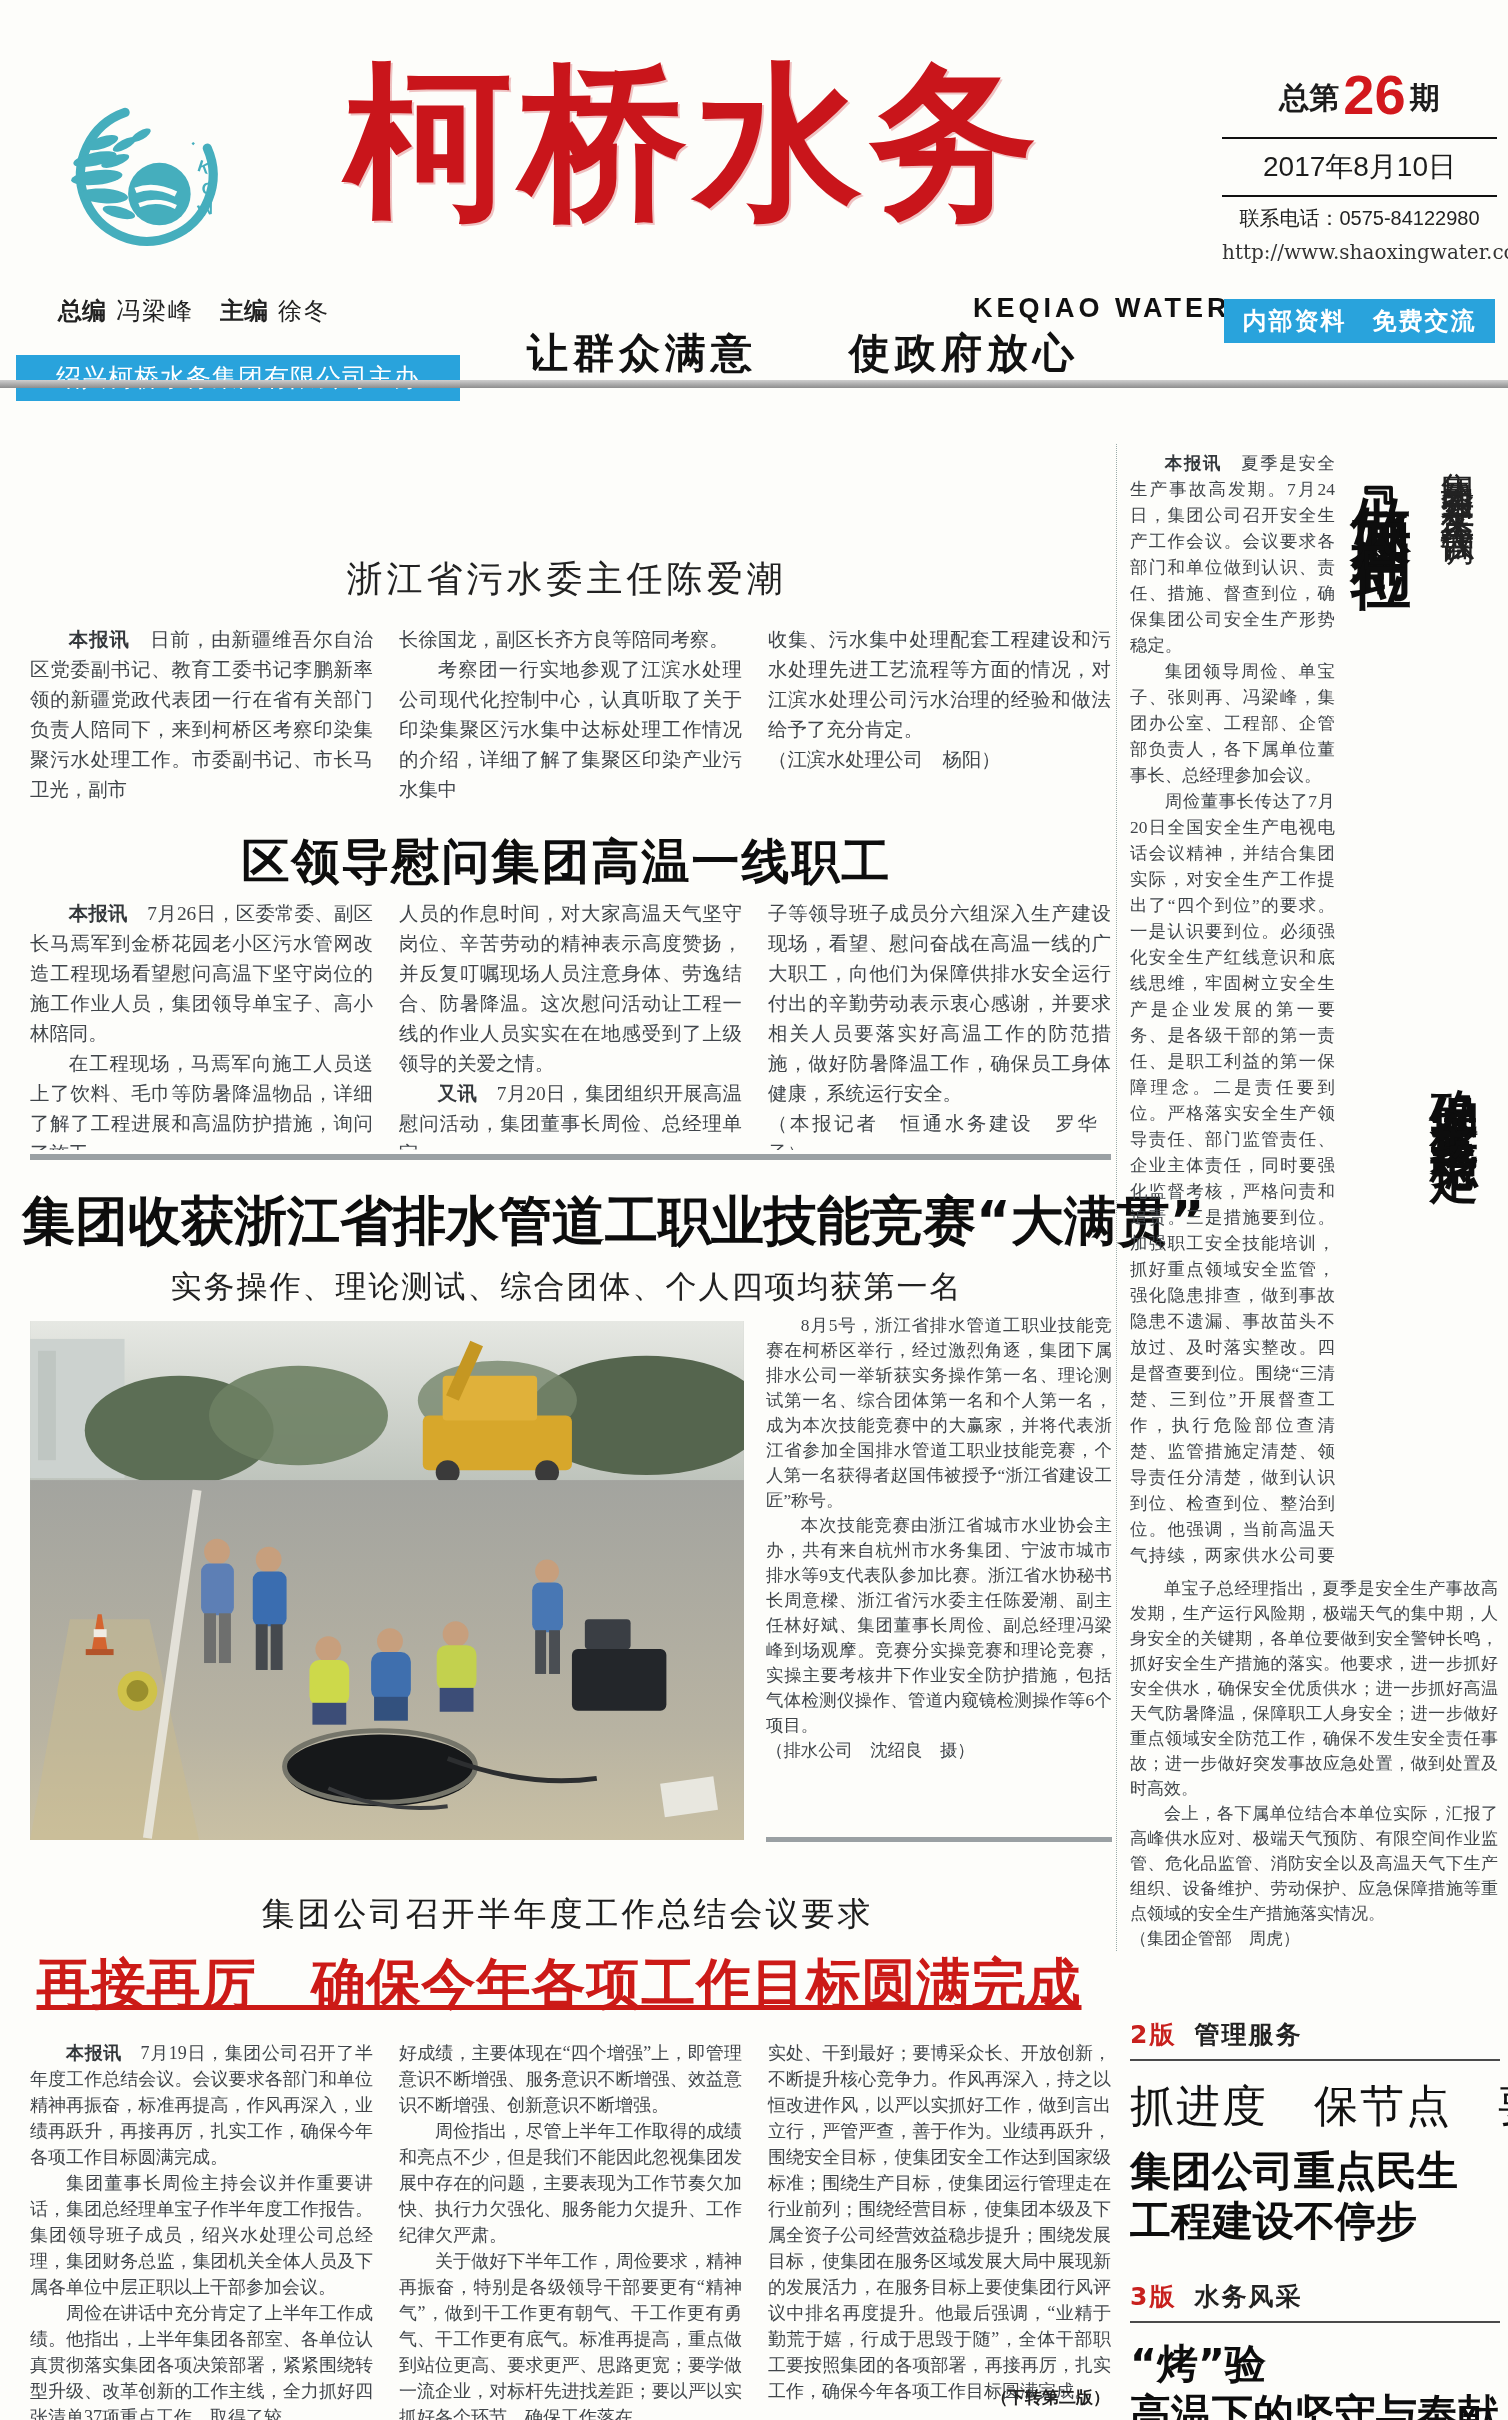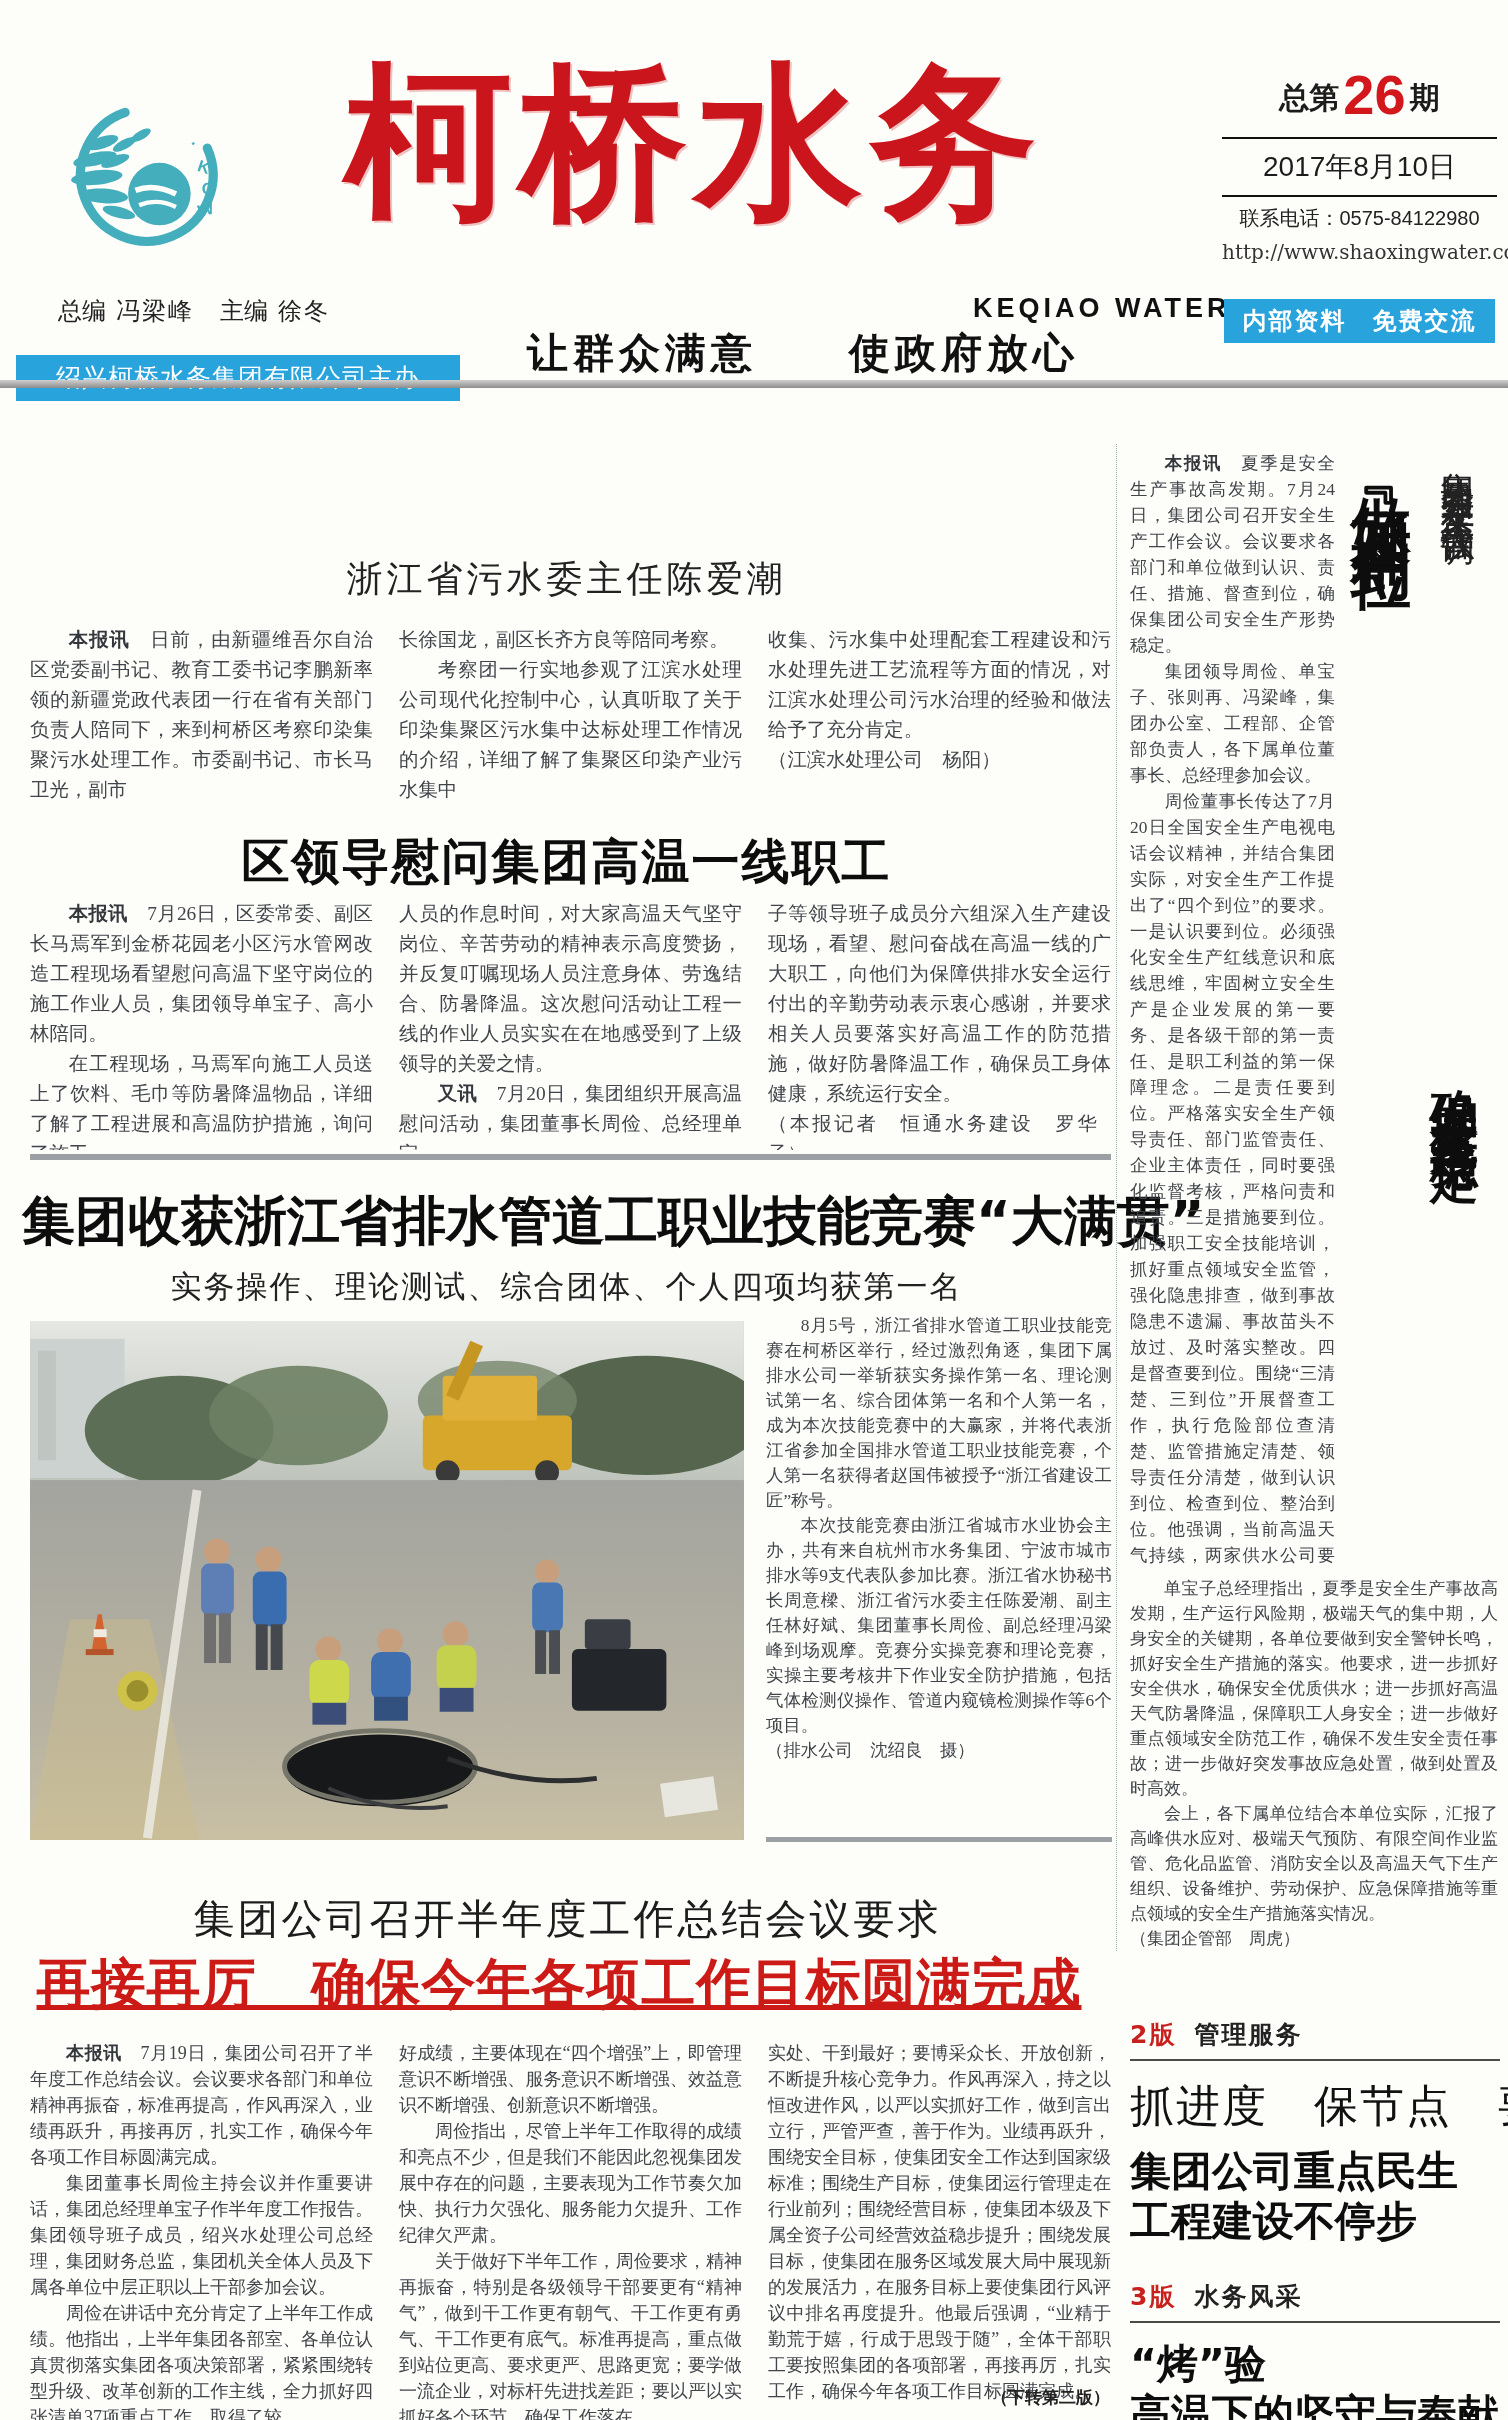--- a/index.html
+++ b/index.html
@@ -20,21 +20,21 @@
   }
   .logo-box { left:52px; top:80px; width:189px; height:184px; }
   .info-box { left:1222px; top:58px; width:275px; text-align:center; }
   .issue-line { font-family:"Liberation Sans",sans-serif; font-size:30px; font-weight:600; padding:4px 0 10px; }
   .issue-num  { color:#d2181d; font-size:56px; font-weight:700; vertical-align:-6px; padding:0 4px; font-family:"Liberation Sans",sans-serif;}
   .info-rule { border-top:2px solid #111; }
   .date-line { font-size:28px; padding:9px 0; font-family:"Liberation Sans",sans-serif;}
   .phone-line { font-size:20px; padding:8px 0 6px; color:#222; font-family:"Liberation Sans",sans-serif;}
   .site-line { font-size:20px; color:#333; padding-top:2px; font-family:"DejaVu Serif",serif; }
   .editors { left:58px; top:295px; font-size:24px; color:#222; font-family:"DejaVu Sans",sans-serif; }
-  .editors b { font-weight:400; }
+  .editors b { font-weight:700; }
   .editors .nm { font-weight:400; margin:0 26px 0 10px; letter-spacing:2px;}
   .title-en { left:973px; top:293px; font-size:27px; letter-spacing:4px; font-weight:600; color:#111; font-family:"Liberation Sans",sans-serif; }
   .badge {
     left:1224px; top:299px; width:271px; height:44px; background:#29a3dc;
     color:#fff; font-size:24px; font-weight:700; text-align:center; line-height:44px;
     font-family:"DejaVu Sans",sans-serif; letter-spacing:2px;
   }
   .organizer {
     left:16px; top:355px; width:444px; height:46px; background:#29a3dc; color:#fff;
     font-size:25px; font-weight:400; text-align:center; line-height:46px;
@@ -81,21 +81,21 @@
   .sb-wide { left:1130px; top:1576px; width:368px; height:378px; font-size:17px; line-height:25px; overflow:hidden; }
   .vtext { writing-mode:vertical-rl; text-orientation:upright; white-space:nowrap; }
   .sb-h1 { left:1341px; top:450px; height:607px; font-size:60px; font-weight:900;
     letter-spacing:9px; font-family:"DejaVu Sans",sans-serif; color:#0d0d0d;}
   .sb-kicker { left:1435px; top:446px; height:622px; font-size:34px; letter-spacing:4px;
     font-family:"DejaVu Serif",serif; color:#222; }
   .sb-h2 { left:1423px; top:1051px; height:542px; font-size:48px; font-weight:900;
     letter-spacing:7px; font-family:"DejaVu Sans",sans-serif; color:#0d0d0d;}
 
   
-  .a4-kicker { left:80px; top:1892px; width:975px; font-size:41px; letter-spacing:3px; text-align:center; color:#1d1d1d; font-family:"DejaVu Serif",serif; }
+  .a4-kicker { left:80px; top:1892px; width:975px; font-size:33px; letter-spacing:3px; text-align:center; color:#1d1d1d; font-family:"DejaVu Serif",serif; }
   .a4-hl { left:8px; top:1948px; width:1102px; font-size:54px; color:#cc1a17; letter-spacing:1px;text-decoration:underline; }
   .a4-body { left:30px; top:2040px; width:1081px; height:381px; font-size:18px; line-height:26px; overflow:hidden; }
   .a4-cont { left:925px; top:2386px; width:185px; font-size:17px; font-weight:700; text-align:right; font-family:"DejaVu Sans",sans-serif; color:#222; }
 
   
   .promos { left:1130px; top:2018px; width:370px; font-family:"DejaVu Sans",sans-serif; }
   .promo-head { font-size:25px; font-weight:700; color:#222; letter-spacing:2px;}
   .promo-page { color:#c8201d; margin-right:18px; }
   .promo-rule { border-top:2px solid #4a4a4a; margin:8px 0 16px; }
   .promo-kicker { font-size:44px; font-weight:400; letter-spacing:2px; color:#111; margin-bottom:10px; white-space:nowrap;text-align:center;}

